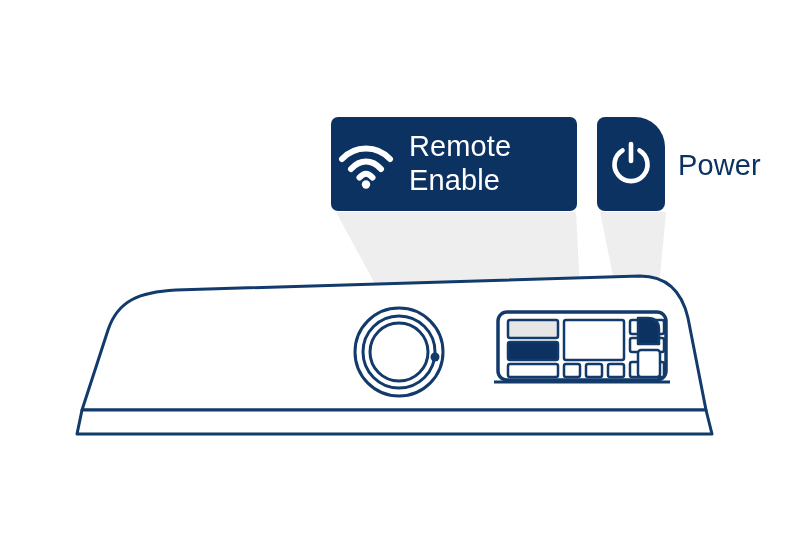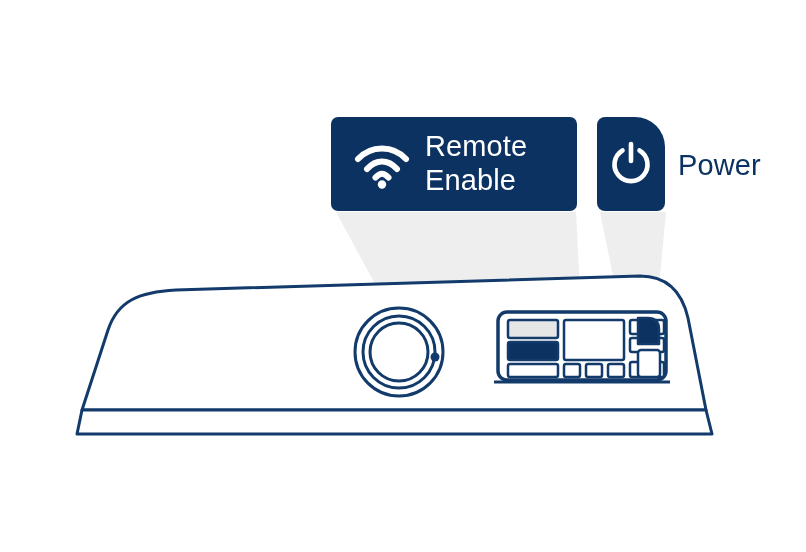--- a/index.html
+++ b/index.html
@@ -34,21 +34,21 @@
     display: flex;
     align-items: center;
     background: #0c3262;
   }
   #remote-badge {
     left: 331px;
     top: 117px;
     width: 246px;
     height: 94px;
     border-radius: 7px;
-    padding-left: 20px;
+    padding-left: 4px;
     align-items: center;
   }
   #power-badge {
     left: 597px;
     top: 117px;
     width: 68px;
     height: 94px;
     border-radius: 8px 30px 8px 8px;
     justify-content: center;
     padding-left: 0;

